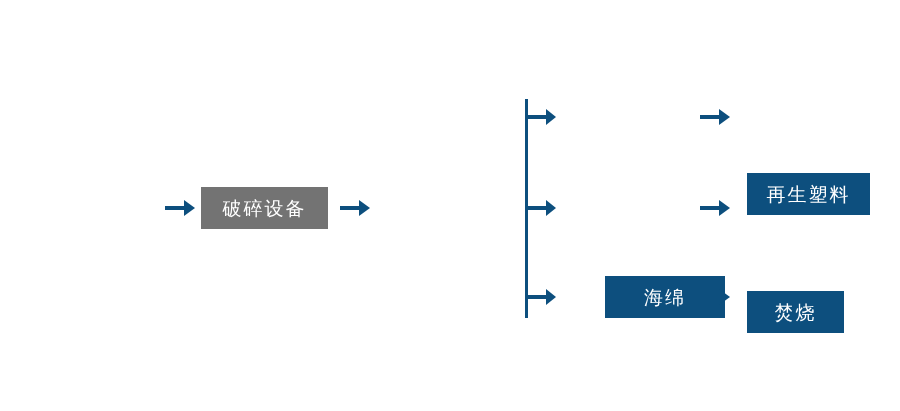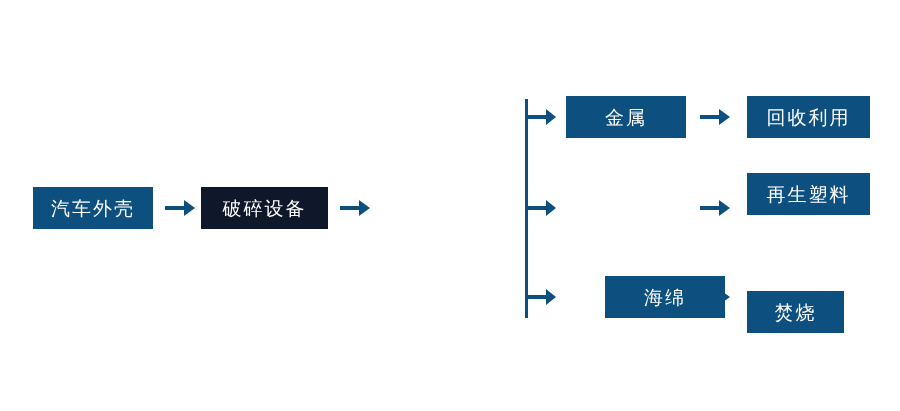--- a/index.html
+++ b/index.html
@@ -27,21 +27,21 @@
     box-sizing: border-box;
     height: 42px;
     color: #ffffff;
     font-size: 19px;
     letter-spacing: 2px;
     line-height: 1;
     white-space: nowrap;
     font-weight: 400;
   }
   .node.blue { background: #0d4f7e; }
-  .node.red  { background: #0f172a; }
+  .node.red  { background: #737373; }
 
   .arrow {
     position: absolute;
     width: 30px;
     height: 22px;
     color: #0d4f7e;
   }
   .arrow svg { display: block; width: 30px; height: 22px; }
 
   .branch-line {
@@ -55,21 +55,20 @@
     height: 20px;
     color: #0d4f7e;
   }
   .branch-arrow svg { display: block; width: 28px; height: 20px; }
 </style>
 </head>
 <body>
 
 <div id="flow-canvas">
 
-  <div class="node blue" style="left:33px; top:187px; width:120px;">汽车外壳</div>
 
   <div class="arrow" style="left:165px; top:197px;">
     <svg viewBox="0 0 30 22" aria-hidden="true">
       <path d="M0 9 H19 V3 L30 11 L19 19 V13 H0 Z" fill="currentColor"></path>
     </svg>
   </div>
 
   <div class="node red" style="left:201px; top:187px; width:127px;">破碎设备</div>
 
   <div class="arrow" style="left:340px; top:197px;">
@@ -92,29 +91,27 @@
       <path d="M0 8 H18 V2 L28 10 L18 18 V12 H0 Z" fill="currentColor"></path>
     </svg>
   </div>
 
   <div class="branch-arrow" style="left:528px; top:287px;">
     <svg viewBox="0 0 28 20" aria-hidden="true">
       <path d="M0 8 H18 V2 L28 10 L18 18 V12 H0 Z" fill="currentColor"></path>
     </svg>
   </div>
 
-  <div class="node blue" style="left:566px; top:96px; width:120px;">金属</div>
 
   <div class="arrow" style="left:700px; top:106px;">
     <svg viewBox="0 0 30 22" aria-hidden="true">
       <path d="M0 9 H19 V3 L30 11 L19 19 V13 H0 Z" fill="currentColor"></path>
     </svg>
   </div>
 
-  <div class="node blue" style="left:747px; top:96px; width:123px;">回收利用</div>
 
 
   <div class="arrow" style="left:700px; top:197px;">
     <svg viewBox="0 0 30 22" aria-hidden="true">
       <path d="M0 9 H19 V3 L30 11 L19 19 V13 H0 Z" fill="currentColor"></path>
     </svg>
   </div>
 
   <div class="node blue" style="left:747px; top:173px; width:123px;">再生塑料</div>
 

